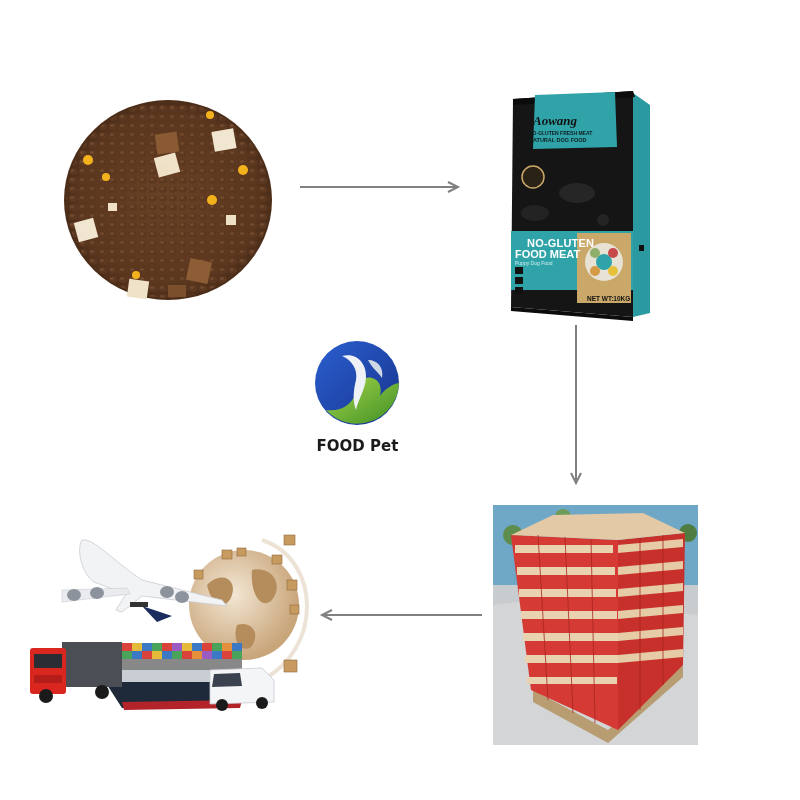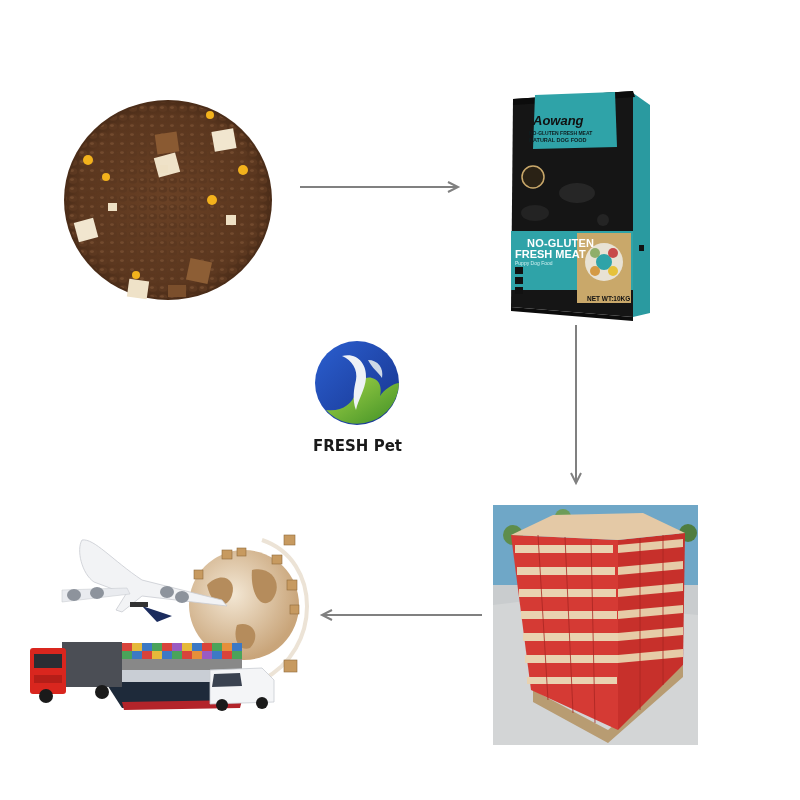--- a/index.html
+++ b/index.html
@@ -9,21 +9,21 @@
     .abs { position: absolute; }
 
     
     .kibble-wrap { left: 58px; top: 95px; width: 220px; height: 210px; }
     .kibble-wrap svg { width: 100%; height: 100%; }
 
     
     .bag-wrap { left: 505px; top: 85px; width: 150px; height: 240px; }
     .bag-wrap svg { width: 100%; height: 100%; }
     .bag-text { position: absolute; color: #ffffff; font-weight: bold; white-space: nowrap; }
-    .bag-brand { left: 28px; top: 28px; font-size: 13px; font-style: italic; color: #111; font-family: Liberation Sans, sans-serif; }
+    .bag-brand { left: 28px; top: 28px; font-size: 13px; font-style: italic; color: #111; font-family: Liberation Serif, serif; }
     .bag-subtitle { left: 24px; top: 45px; font-size: 5px; color: #0e1e20; }
     .bag-subtitle2 { left: 24px; top: 52px; font-size: 5.5px; color: #0e1e20; }
     .bag-headline1 { left: 10px; top: 152px; font-size: 11px; color: #ffffff; letter-spacing: 0.2px; margin-left: 12px; }
     .bag-headline2 { left: 10px; top: 163px; font-size: 11px; color: #ffffff; }
     .bag-tagline { left: 10px; top: 175px; font-size: 5px; color: #cfeff0; font-weight: normal; }
     .bag-weight { left: 82px; top: 210px; font-size: 6.5px; color: #111; }
 
     
     .logo-wrap { left: 312px; top: 338px; width: 90px; height: 90px; }
     .logo-wrap svg { width: 100%; height: 100%; }
@@ -124,21 +124,21 @@
     <circle cx="28" cy="92" r="11" fill="#2a2215" stroke="#c9a86a" stroke-width="1.5"></circle>
 
     <polygon points="6,222 128,232 128,236 6,226" fill="#0c0c0c"></polygon>
 
     <rect x="134" y="160" width="5" height="6" fill="#111"></rect>
   </svg>
   <span class="bag-text bag-brand">Aowang</span>
   <span class="bag-text bag-subtitle">NO-GLUTEN FRESH MEAT</span>
   <span class="bag-text bag-subtitle2">NATURAL DOG FOOD</span>
   <span class="bag-text bag-headline1">NO-GLUTEN</span>
-  <span class="bag-text bag-headline2">FRESH MEAT</span>
+  <span class="bag-text bag-headline2">FOOD MEAT</span>
   <span class="bag-text bag-tagline">Puppy Dog Food</span>
   <span class="bag-text bag-weight">NET WT:10KG</span>
 </div>
 
 <div class="abs arrow arrow-down">
   <svg viewBox="0 0 14 162">
     <line x1="7" y1="0" x2="7" y2="158" stroke="#808080" stroke-width="2"></line>
     <polyline points="2,148 7,158 12,148" fill="none" stroke="#808080" stroke-width="2"></polyline>
   </svg>
 </div>
@@ -158,21 +158,21 @@
     <circle cx="45" cy="45" r="42" fill="url(#lb)"></circle>
     <path d="M45,3 A42,42 0 0 1 87,45 A42,42 0 0 1 45,87 A42,42 0 0 1 18,77
              C40,70 42,55 48,42 C52,34 62,38 62,46 C62,58 58,72 45,87 Z" fill="url(#lgr)" opacity="0"></path>
 
     <path d="M87,45 A42,42 0 0 1 14,72 C30,74 40,66 44,55 C48,44 52,38 60,40 C68,42 70,50 68,58 C72,52 80,46 87,45 Z" fill="url(#lgr)"></path>
 
     <path d="M30,18 C45,14 55,26 54,40 C53,52 46,62 44,72 C40,62 42,50 44,42 C46,32 40,22 30,18 Z" fill="#eef2f6"></path>
     <path d="M56,22 C66,22 72,30 70,40 C66,34 60,30 56,22 Z" fill="#cfd9e6"></path>
   </svg>
 </div>
-<div class="abs logo-text">FRESH Pet</div>
+<div class="abs logo-text">FOOD Pet</div>
 
 <div class="abs pallet-wrap">
   <svg viewBox="0 0 205 240" preserveAspectRatio="none">
 
     <rect x="0" y="0" width="205" height="80" fill="#6fa7c7"></rect>
 
     <circle cx="20" cy="30" r="10" fill="#5e8d4c"></circle>
     <circle cx="70" cy="12" r="8" fill="#6d9c58"></circle>
     <circle cx="195" cy="28" r="9" fill="#4f7d40"></circle>
 

